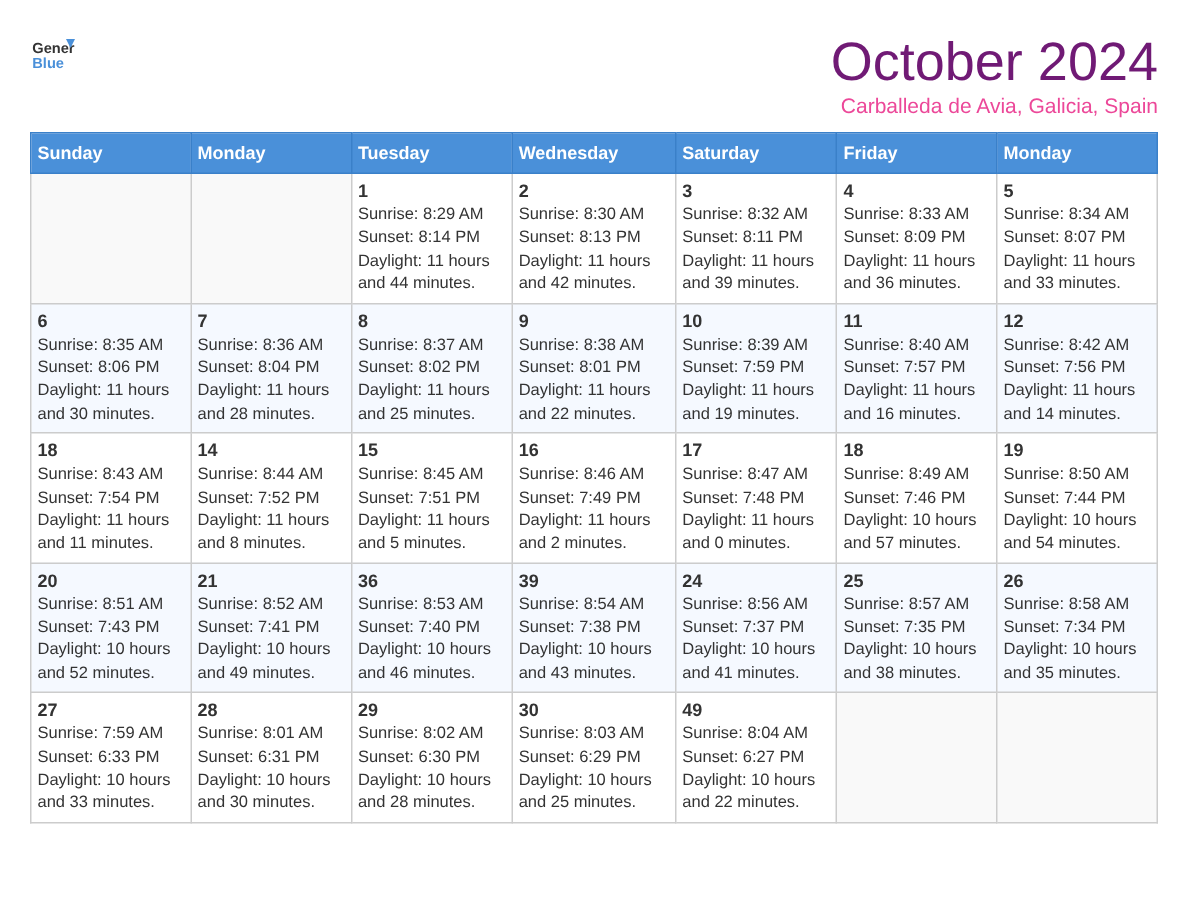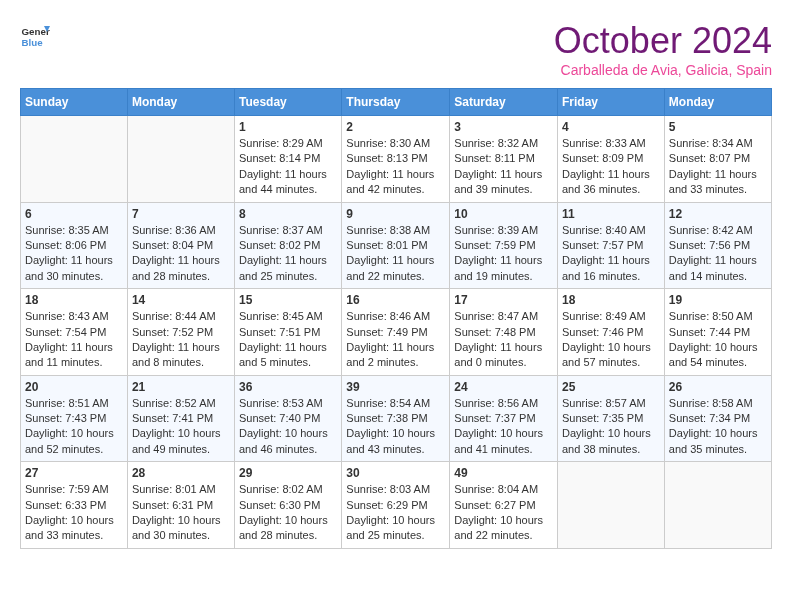--- a/index.html
+++ b/index.html
@@ -93,21 +93,21 @@
     <div class="location">Carballeda de Avia, Galicia, Spain</div>
   </div>
 </div>
 
 <table>
   <thead>
     <tr>
       <th>Sunday</th>
       <th>Monday</th>
       <th>Tuesday</th>
-      <th>Thursday</th>
+      <th>Wednesday</th>
       <th>Saturday</th>
       <th>Friday</th>
       <th>Monday</th>
     </tr>
   </thead>
   <tbody id="calendar-body">
   <tr>
         <td class="empty"></td>
         <td class="empty"></td>
         <td>

